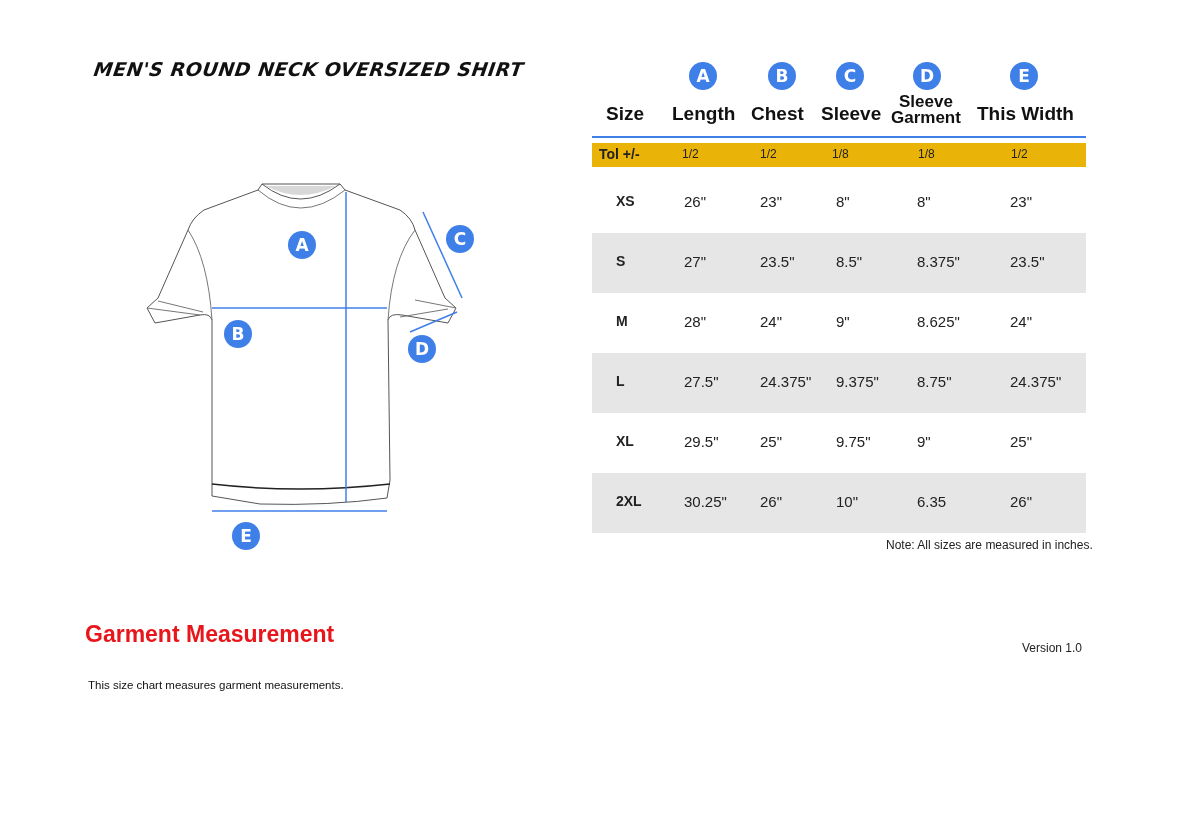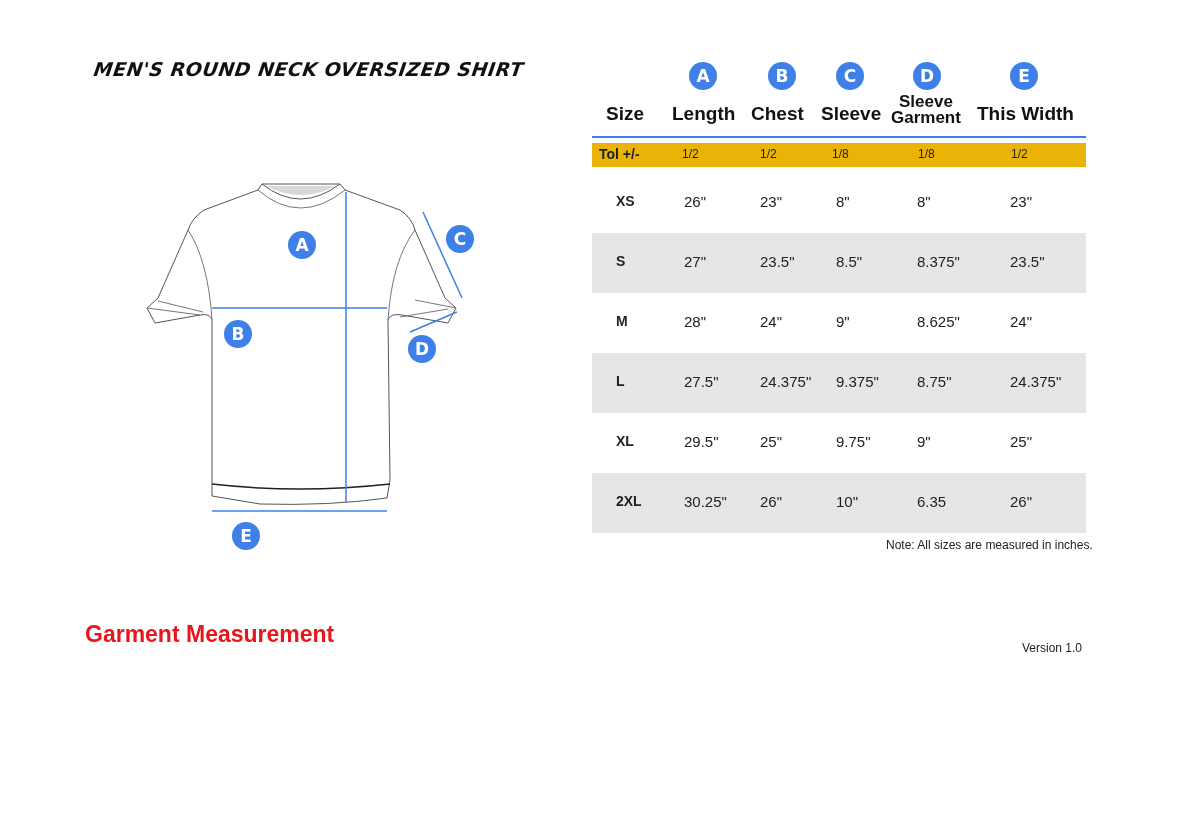--- a/index.html
+++ b/index.html
@@ -149,13 +149,14 @@
     </div>
   </div>
 </div>
 
 <div class="note">Note: All sizes are measured in inches.</div>
 
 <div class="gm">Garment Measurement</div>
 <div class="version">Version 1.0</div>
 
 <div class="howto">
+  <div>This size chart measures garment measurements.</div>
 </div>
 
 </body></html>

